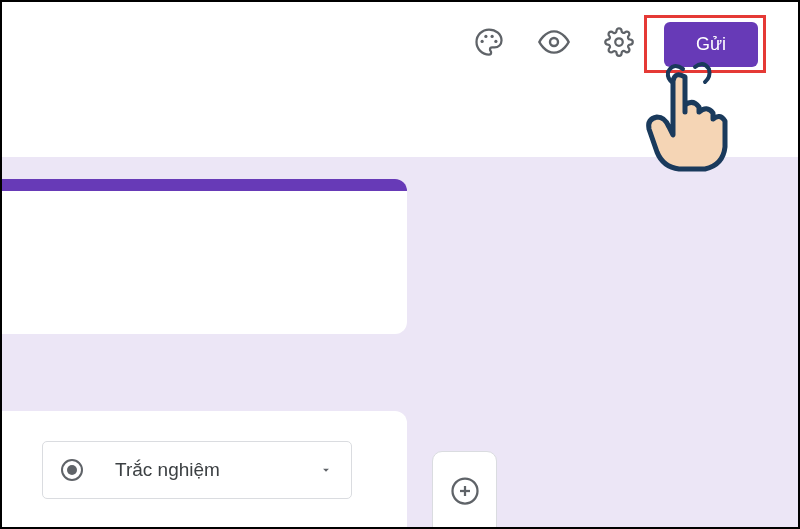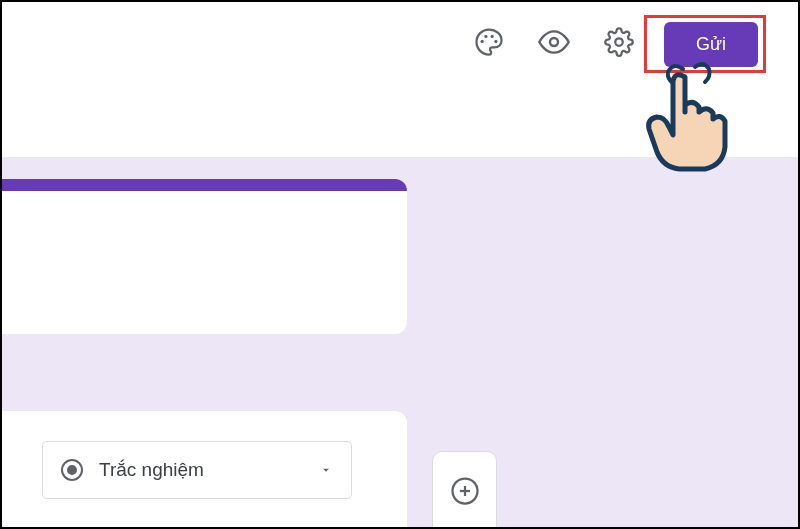--- a/index.html
+++ b/index.html
@@ -88,21 +88,21 @@
       height: 58px;
       border: 1px solid #dadce0;
       border-radius: 5px;
       padding: 0 18px;
       cursor: pointer;
       background: #ffffff;
     }
     .question-type-left {
       display: flex;
       align-items: center;
-      gap: 16px;
+      gap: 32px;
     }
     .radio-icon {
       width: 22px;
       height: 22px;
       border: 2.5px solid #5f6368;
       border-radius: 50%;
       display: flex;
       align-items: center;
       justify-content: center;
     }

